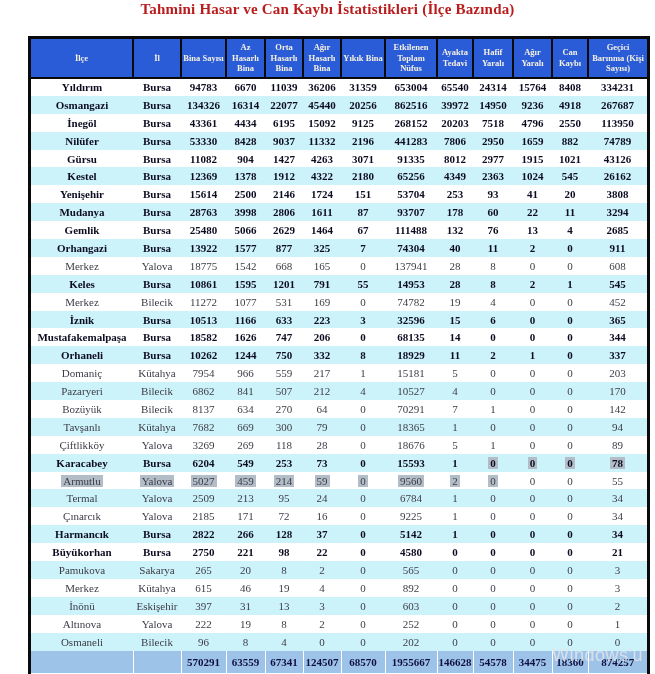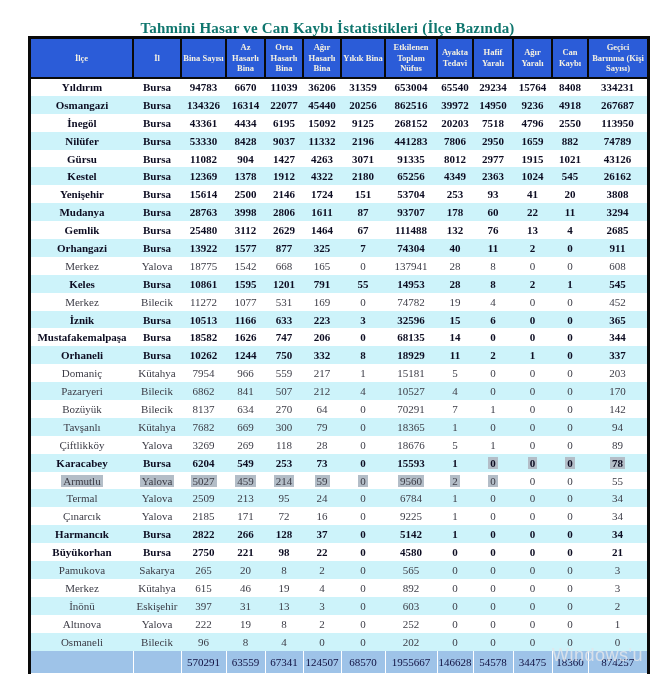--- a/index.html
+++ b/index.html
@@ -1,30 +1,30 @@
 <!DOCTYPE html>
 <html style="--header-bg: #2b5cd8; --header-fg: #f5f1e2; --stripe: #cdf3fa; --total-bg: #9ec3e8; --selection: #b3bdc7;"><head>
 <meta charset="utf-8">
 <style>
   * { margin:0; padding:0; box-sizing:border-box; }
   html,body { width:655px; height:674px; overflow:hidden; background:#ffffff; }
   .page { position:relative; width:655px; height:674px; font-family:"Liberation Serif", serif; background:#ffffff; }
-  .title { text-align:center; font-size:15px; font-weight:bold; color:#0f766e; padding-top:20px; letter-spacing:0.2px; }
+  .title { text-align:center; font-size:15px; font-weight:bold; color:#b91c1c; padding-top:1px; letter-spacing:0.2px; }
   .table-wrap { position:absolute; left:28px; top:36px; width:622px; height:638px;
                 border:3px solid #0a0a0a; border-bottom:none; overflow:hidden; background:#ffffff; }
   table { border-collapse:collapse; table-layout:fixed; width:616px; }
   thead th { background:var(--header-bg,#2b5cd8); color:var(--header-fg,#f5f1e2);
              font-size:8.5px; font-weight:bold; line-height:1.25; text-align:center; vertical-align:middle;
              height:39px; border-right:2px solid #0a0a0a; border-bottom:2px solid #0a0a0a; padding:1px; }
   thead th:last-child { border-right:none;text-align:center; }
   tbody td { font-size:11px; text-align:center; vertical-align:middle; height:17.9px;
              color:#3c3c46; padding:0; white-space:nowrap; overflow:hidden; }
   tr.stripe td { background:var(--stripe,#cdf3fa); }
   tr.bold td { font-weight:bold; color:#0d0d22; }
-  tr.total td { background:var(--total-bg,#9ec3e8); font-weight:normal; color:#101040;
+  tr.total td { background:var(--total-bg,#9ec3e8); font-weight:bold; color:#101040;
                 height:22px; border-right:1px solid rgba(255,255,255,0.85);margin-top:39px; }
   tr.total td:last-child { border-right:none; }
   .sel { background:var(--selection,#b3bdc7); padding:0 2px; }
   .watermark { position:absolute; left:552px; top:645px; font-family:"Liberation Sans", sans-serif;
                font-size:18px; font-weight:normal; color:rgba(226,229,234,0.85); letter-spacing:0.5px;
                white-space:nowrap; z-index:5; }
 </style>
 </head>
 <body>
 
@@ -69,21 +69,21 @@
           <tr class="bold">
             <td><span>Yıldırım</span></td>
             <td><span>Bursa</span></td>
             <td><span>94783</span></td>
             <td><span>6670</span></td>
             <td><span>11039</span></td>
             <td><span>36206</span></td>
             <td><span>31359</span></td>
             <td><span>653004</span></td>
             <td><span>65540</span></td>
-            <td><span>29234</span></td>
+            <td><span>24314</span></td>
             <td><span>15764</span></td>
             <td><span>8408</span></td>
             <td><span>334231</span></td>
           </tr>
           <tr class="stripe bold">
             <td><span>Osmangazi</span></td>
             <td><span>Bursa</span></td>
             <td><span>134326</span></td>
             <td><span>16314</span></td>
             <td><span>22077</span></td>
@@ -183,21 +183,21 @@
             <td><span>178</span></td>
             <td><span>60</span></td>
             <td><span>22</span></td>
             <td><span>11</span></td>
             <td><span>3294</span></td>
           </tr>
           <tr class="bold">
             <td><span>Gemlik</span></td>
             <td><span>Bursa</span></td>
             <td><span>25480</span></td>
-            <td><span>3112</span></td>
+            <td><span>5066</span></td>
             <td><span>2629</span></td>
             <td><span>1464</span></td>
             <td><span>67</span></td>
             <td><span>111488</span></td>
             <td><span>132</span></td>
             <td><span>76</span></td>
             <td><span>13</span></td>
             <td><span>4</span></td>
             <td><span>2685</span></td>
           </tr>

